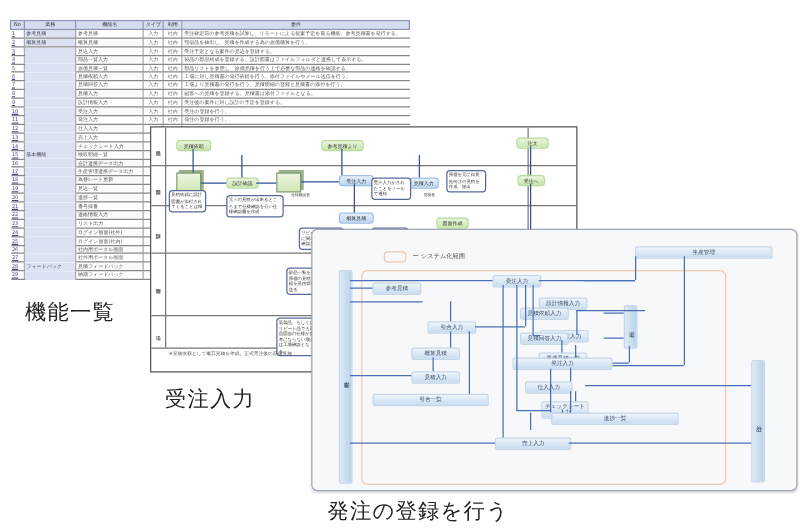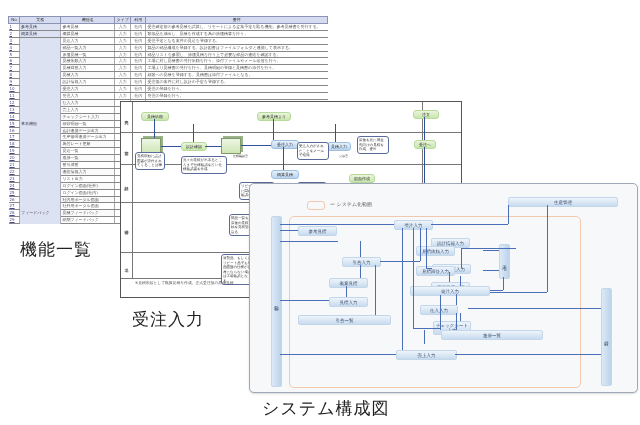--- a/index.html
+++ b/index.html
@@ -420,13 +420,13 @@
     <div class="sline" style="left: 206px; top: 129px; width: 1px; height: 17px;"></div>
     <div class="sline" style="left: 218px; top: 124px; width: 133px; height: 1px;"></div>
     <div class="sline" style="left: 152px; top: 44px; width: 1px; height: 122px;"></div>
     <div class="sline" style="left: 163px; top: 44px; width: 1px; height: 100px;"></div>
     <div class="sline" style="left: 163px; top: 144px; width: 28px; height: 1px;"></div>
     <div class="sline" style="left: 174px; top: 146px; width: 1px; height: 14px;"></div>
     <div class="sline" style="left: 30px; top: 170px; width: 116px; height: 1px;"></div>
     <div class="sline" style="left: 205px; top: 170px; width: 146px; height: 1px;"></div>
   </div>
 
-<div class="caption" id="cap-sys">システム構成図</div>
+<div class="caption" id="cap-sys">発注の登録を行う</div>
 
 </body></html>

